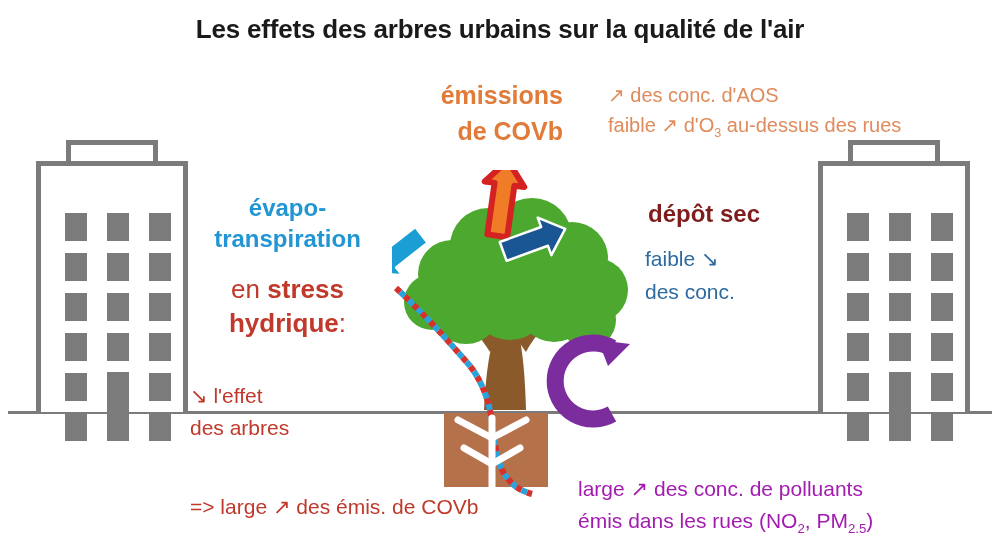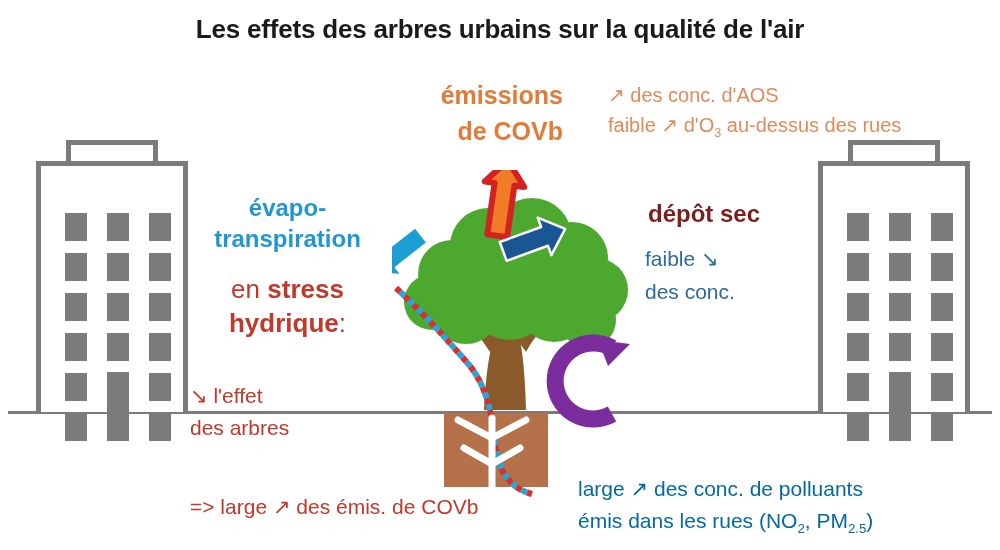--- a/index.html
+++ b/index.html
@@ -157,21 +157,21 @@
     font-size: 21px; color: #2c6aa0; line-height: 1.56;
   }
 
   
   #aero-head {
     left: 578px; top: 428px;
     font-size: 24px; font-weight: bold; color: #7b2d9e;
   }
   #aero-body {
     left: 578px; top: 473px;
-    font-size: 21px; color: #0369a1; line-height: 1.5;
+    font-size: 21px; color: #a21caf; line-height: 1.5;
   }
 
   sub { font-size: 0.63em; }
 </style>
 </head>
 <body>
 
 <div id="canvas">
 
   <div id="title">Les effets des arbres urbains sur la qualité de l'air</div>

